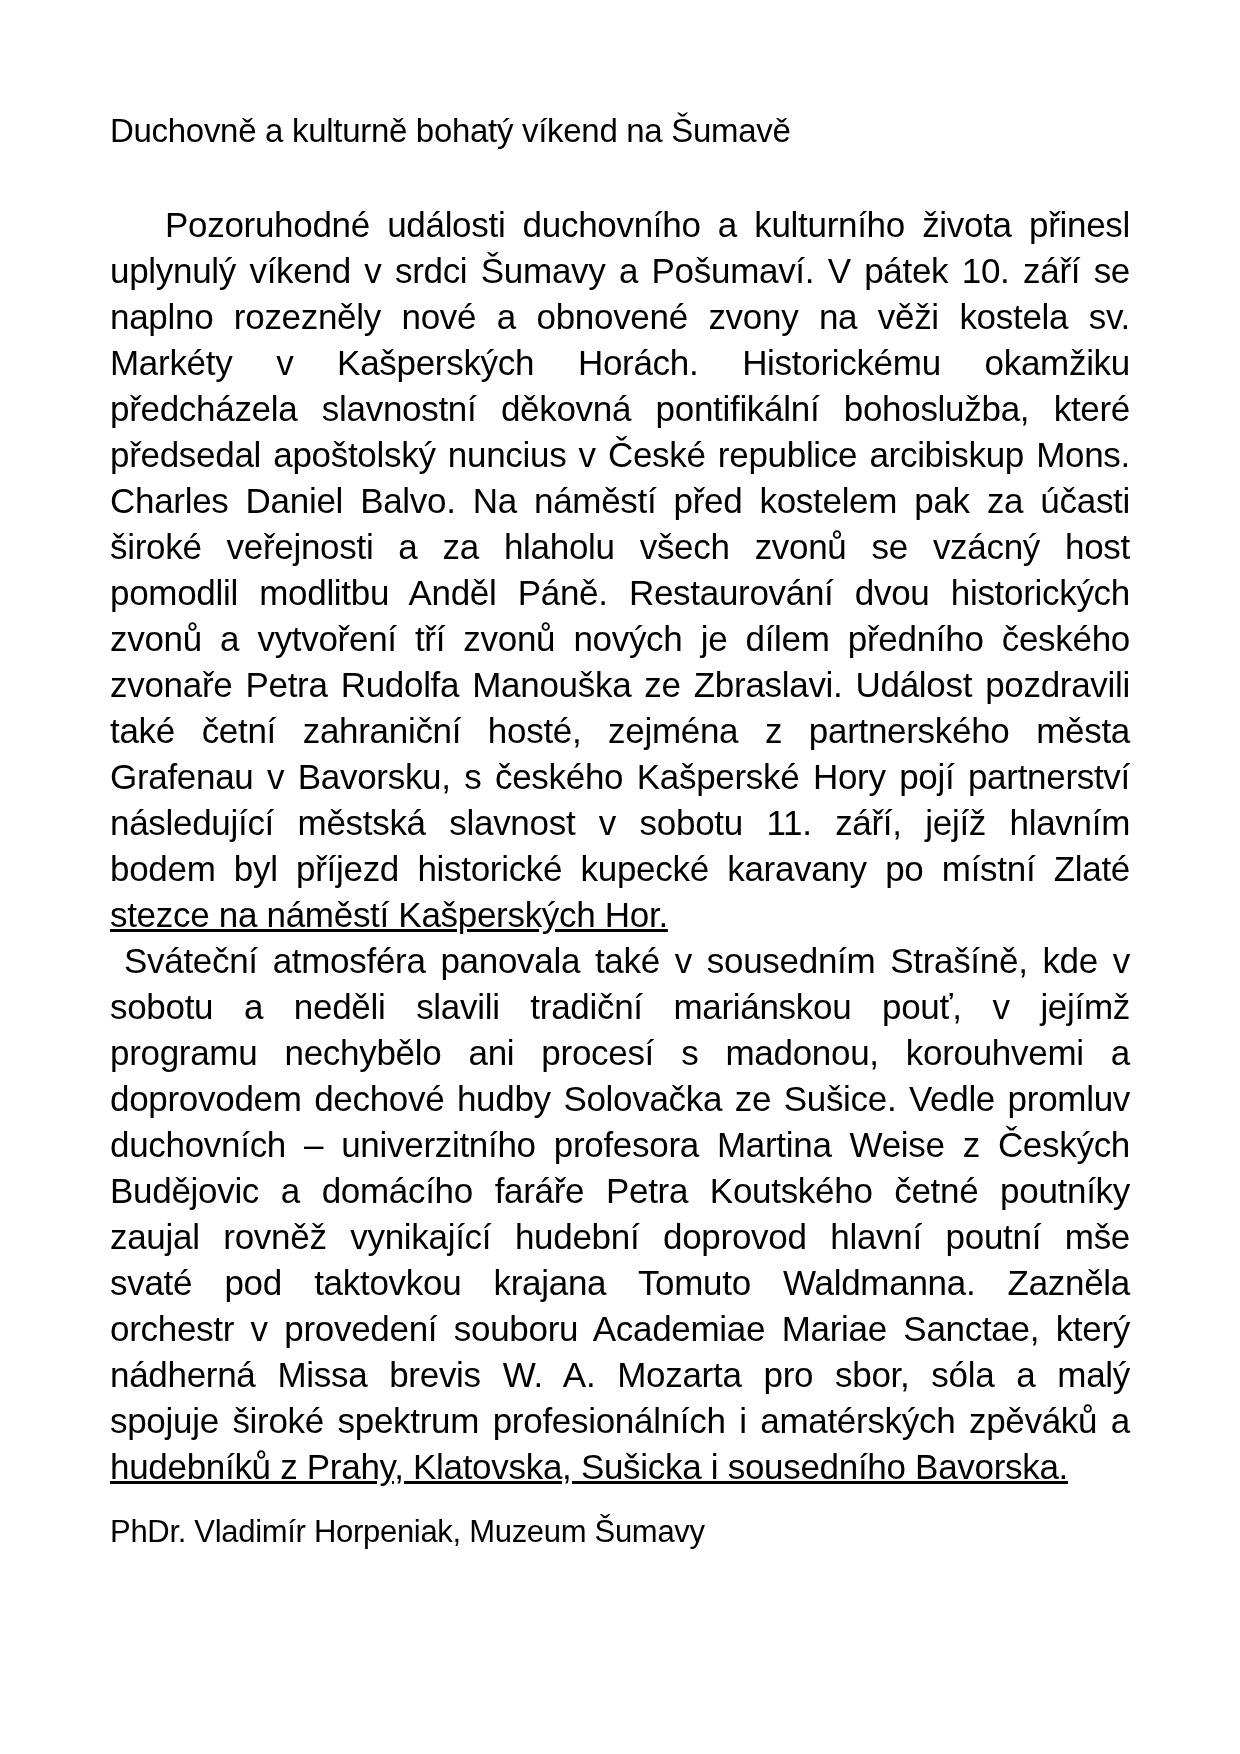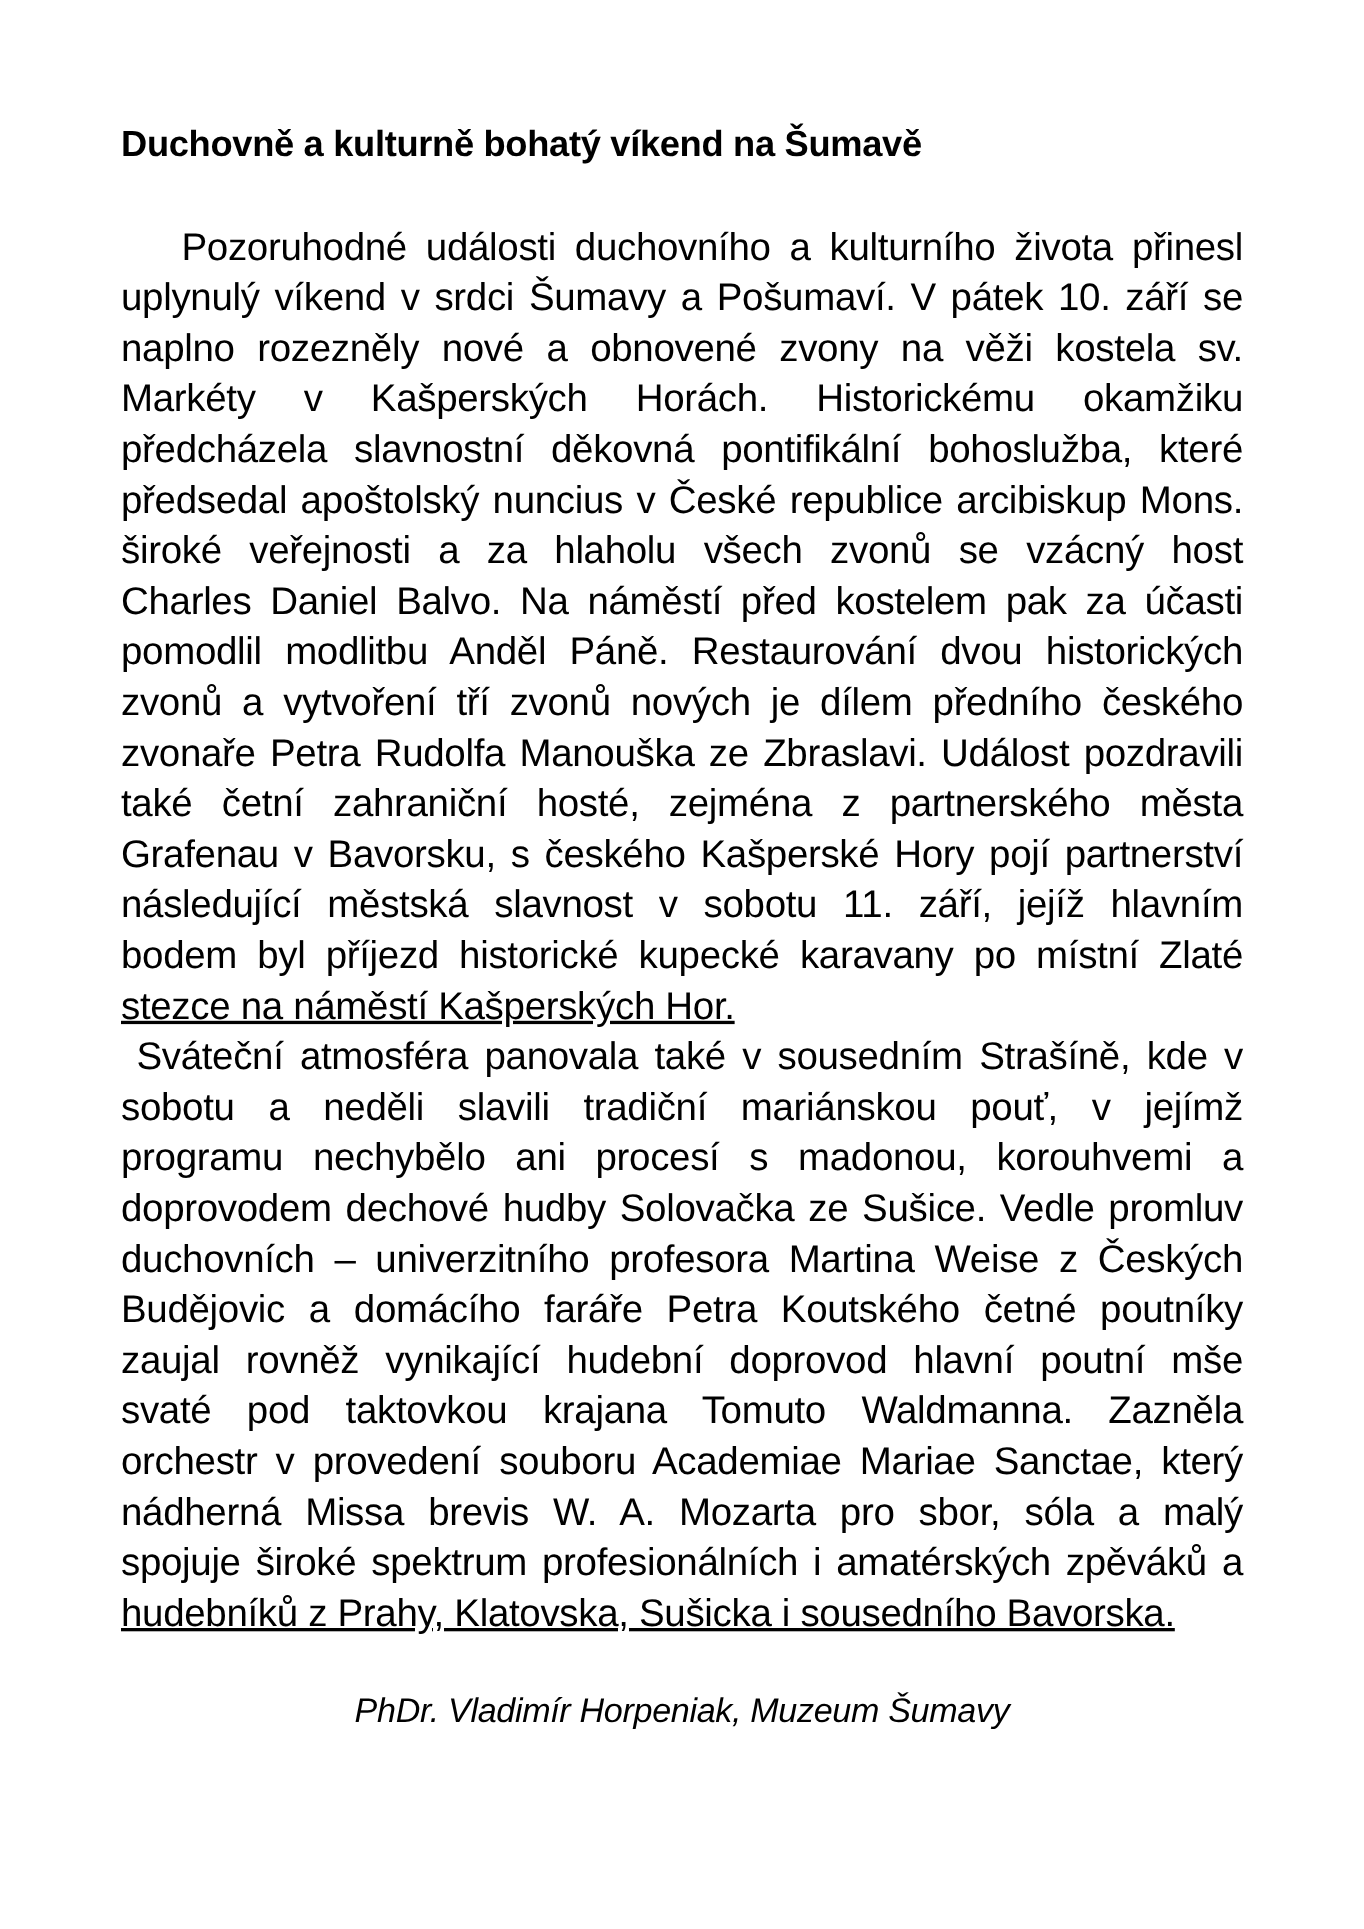--- a/index.html
+++ b/index.html
@@ -17,21 +17,21 @@
   .page {
     box-sizing: border-box;
     width: 1240px;
     height: 1754px;
     padding: 108px 110px 0 110px;
     background: #ffffff;
   }
   .title {
     margin: 0 0 48px 0;
     font-size: 33px;
-    font-weight: bold;
+    font-weight: normal;
     line-height: 46px;
     letter-spacing: -0.3px;
     white-space: nowrap;
   }
   .doc-body {
     width: 1020px;
   }
   .line {
     height: 46px;
     line-height: 46px;
@@ -40,43 +40,41 @@
     text-align: justify;
     text-align-last: justify;
     text-justify: inter-word;
     white-space: nowrap0;
   }
   .line.last {
     text-align-last: left;
     text-decoration: underline;
   }
   .signature {
-    margin-top: 42px;
+    margin-top: 19px;
     font-size: 31px;
     line-height: 46px;
-    font-style: italic;
     letter-spacing: -0.3px;
-    text-align: center;
   }
 </style>
 </head>
 <body>
 
 <div class="page">
   <h1 class="title">Duchovně a kulturně bohatý víkend na Šumavě</h1>
 
   <div class="doc-body" id="doc-body">
       <div class="line" style="text-indent: 55px;">Pozoruhodné události duchovního a kulturního života přinesl</div>
       <div class="line">uplynulý víkend v srdci Šumavy a Pošumaví. V pátek 10. září se</div>
       <div class="line">naplno rozezněly nové a obnovené zvony na věži kostela sv.</div>
       <div class="line">Markéty v Kašperských Horách. Historickému okamžiku</div>
       <div class="line">předcházela slavnostní děkovná pontifikální bohoslužba, které</div>
       <div class="line">předsedal apoštolský nuncius v České republice arcibiskup Mons.</div>
+      <div class="line">Charles Daniel Balvo. Na náměstí před kostelem pak za účasti</div>
       <div class="line">široké veřejnosti a za hlaholu všech zvonů se vzácný host</div>
-      <div class="line">Charles Daniel Balvo. Na náměstí před kostelem pak za účasti</div>
       <div class="line">pomodlil modlitbu Anděl Páně. Restaurování dvou historických</div>
       <div class="line">zvonů a vytvoření tří zvonů nových je dílem předního českého</div>
       <div class="line">zvonaře Petra Rudolfa Manouška ze Zbraslavi. Událost pozdravili</div>
       <div class="line">také četní zahraniční hosté, zejména z partnerského města</div>
       <div class="line">Grafenau v Bavorsku, s českého Kašperské Hory pojí partnerství</div>
       <div class="line">následující městská slavnost v sobotu 11. září, jejíž hlavním</div>
       <div class="line">bodem byl příjezd historické kupecké karavany po místní Zlaté</div>
       <div class="line last">stezce na náměstí Kašperských Hor.</div>
       <div class="line" style="text-indent: 14px;">Sváteční atmosféra panovala také v sousedním Strašíně, kde v</div>
       <div class="line">sobotu a neděli slavili tradiční mariánskou pouť, v jejímž</div>

